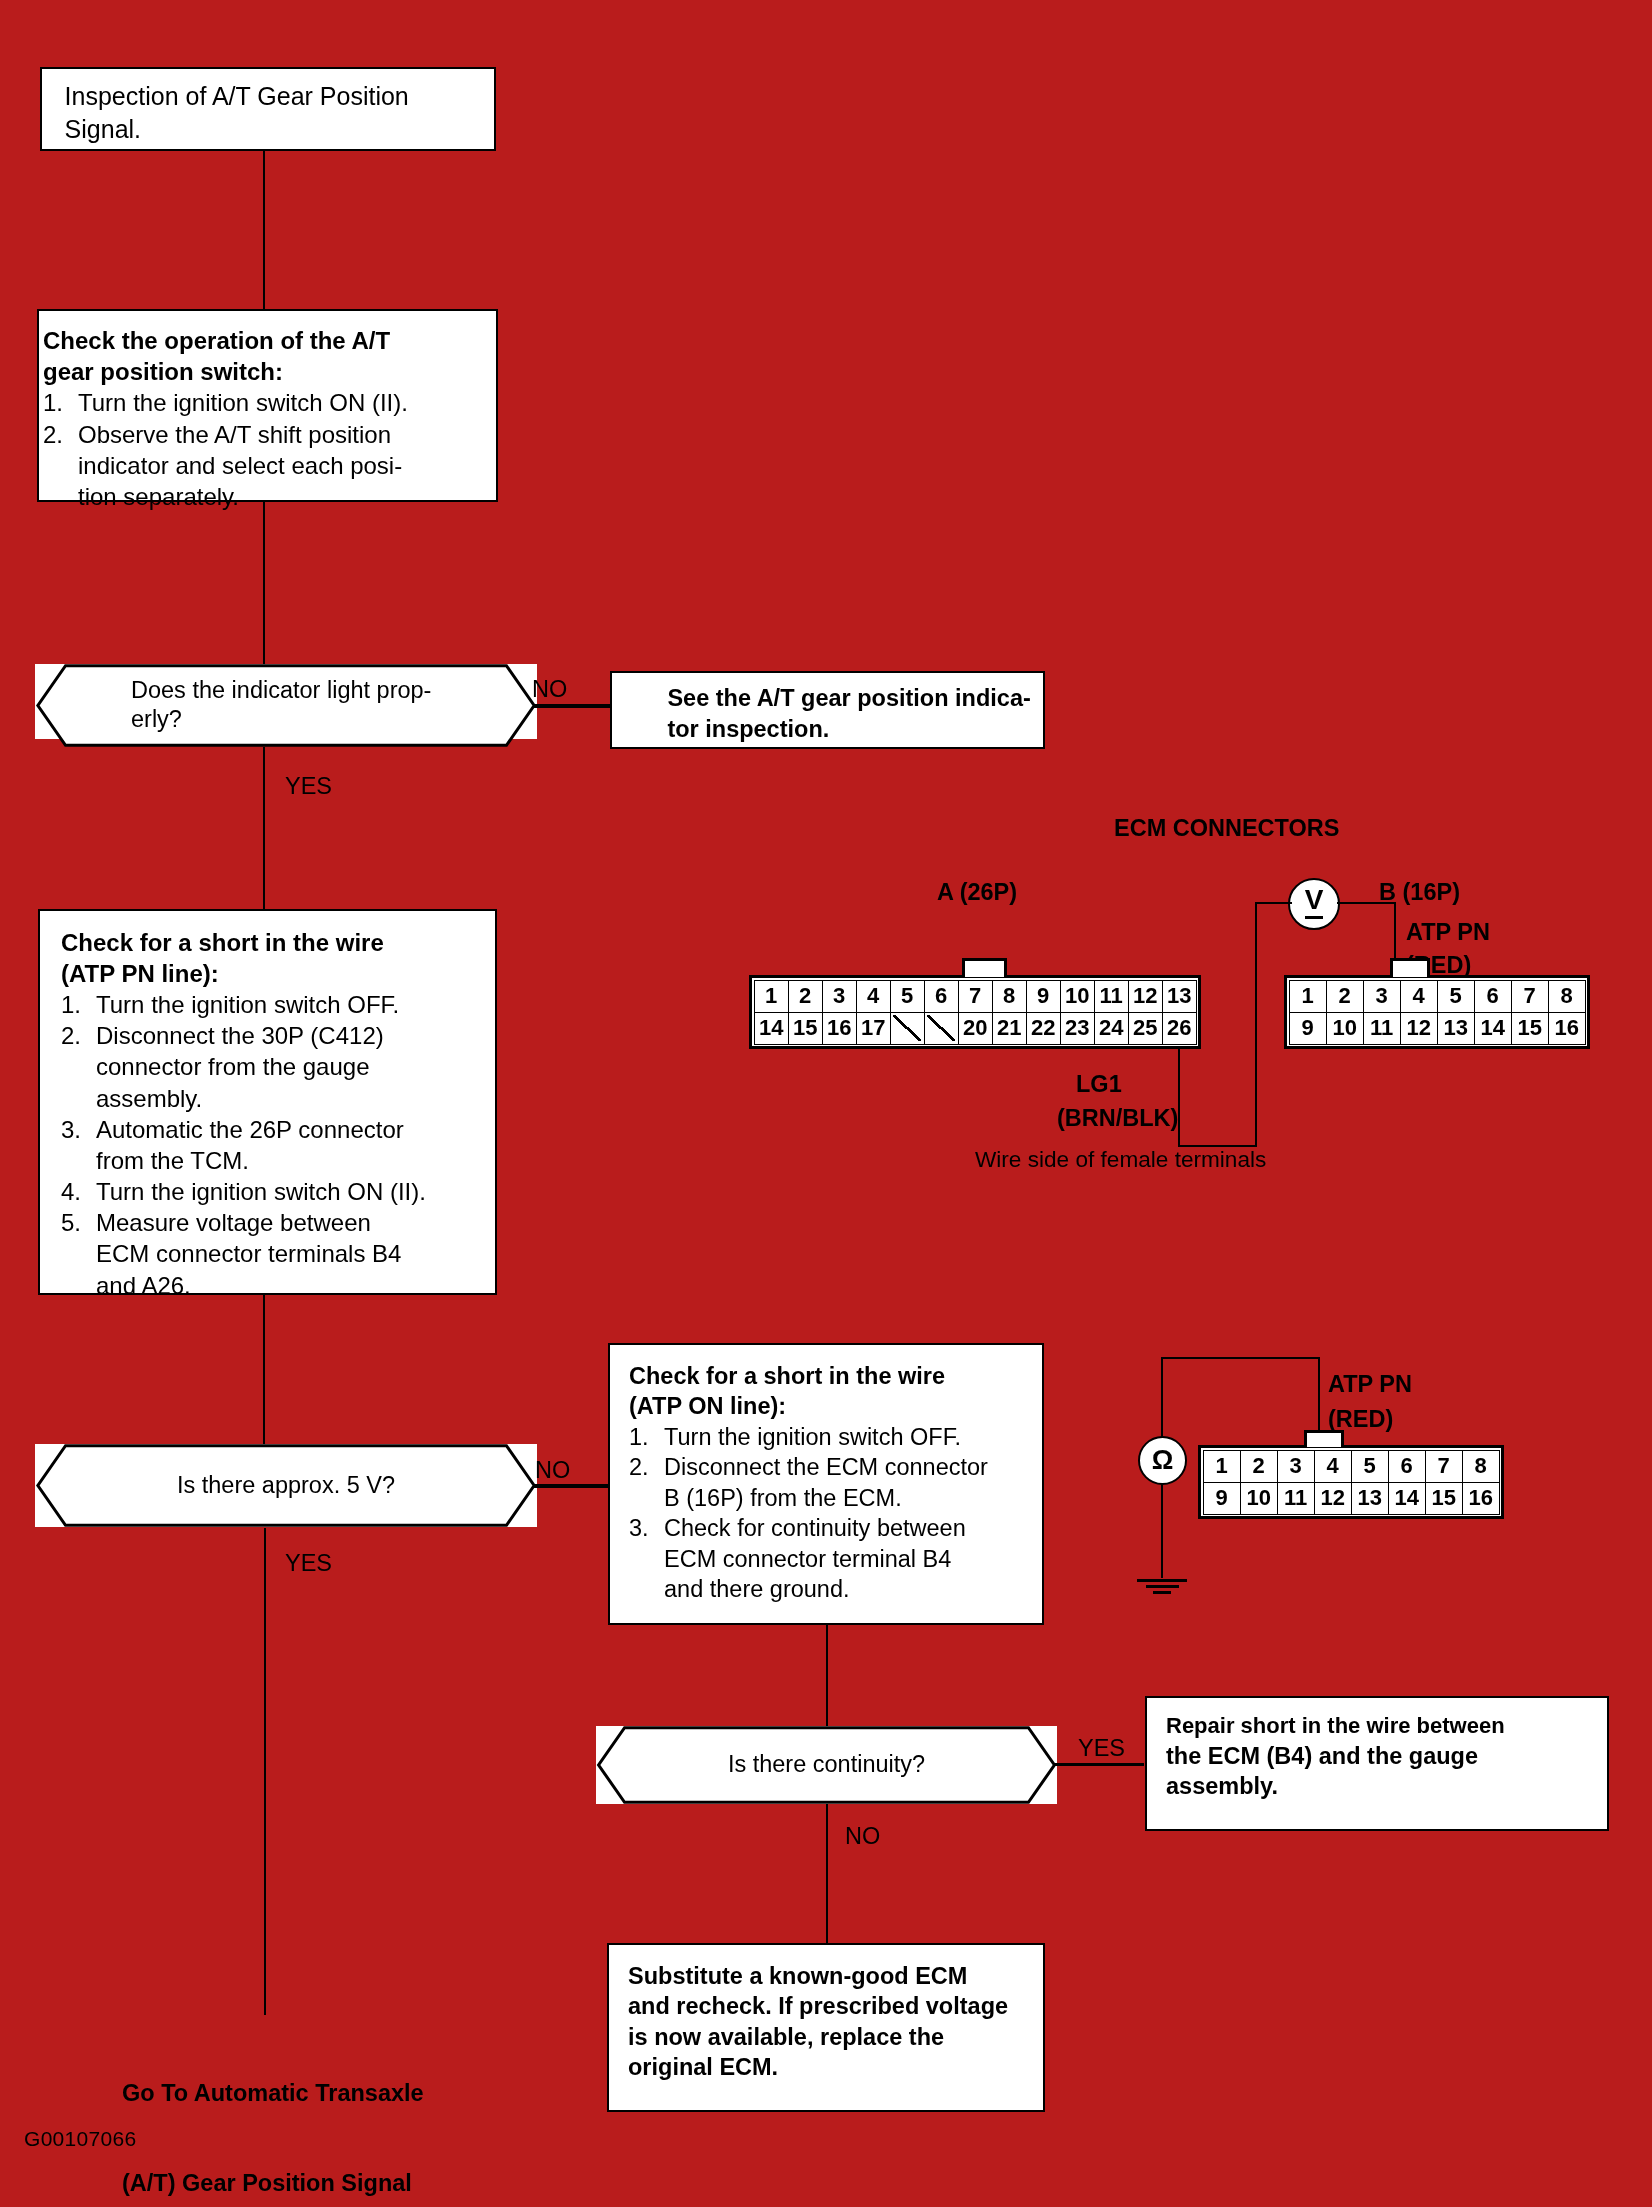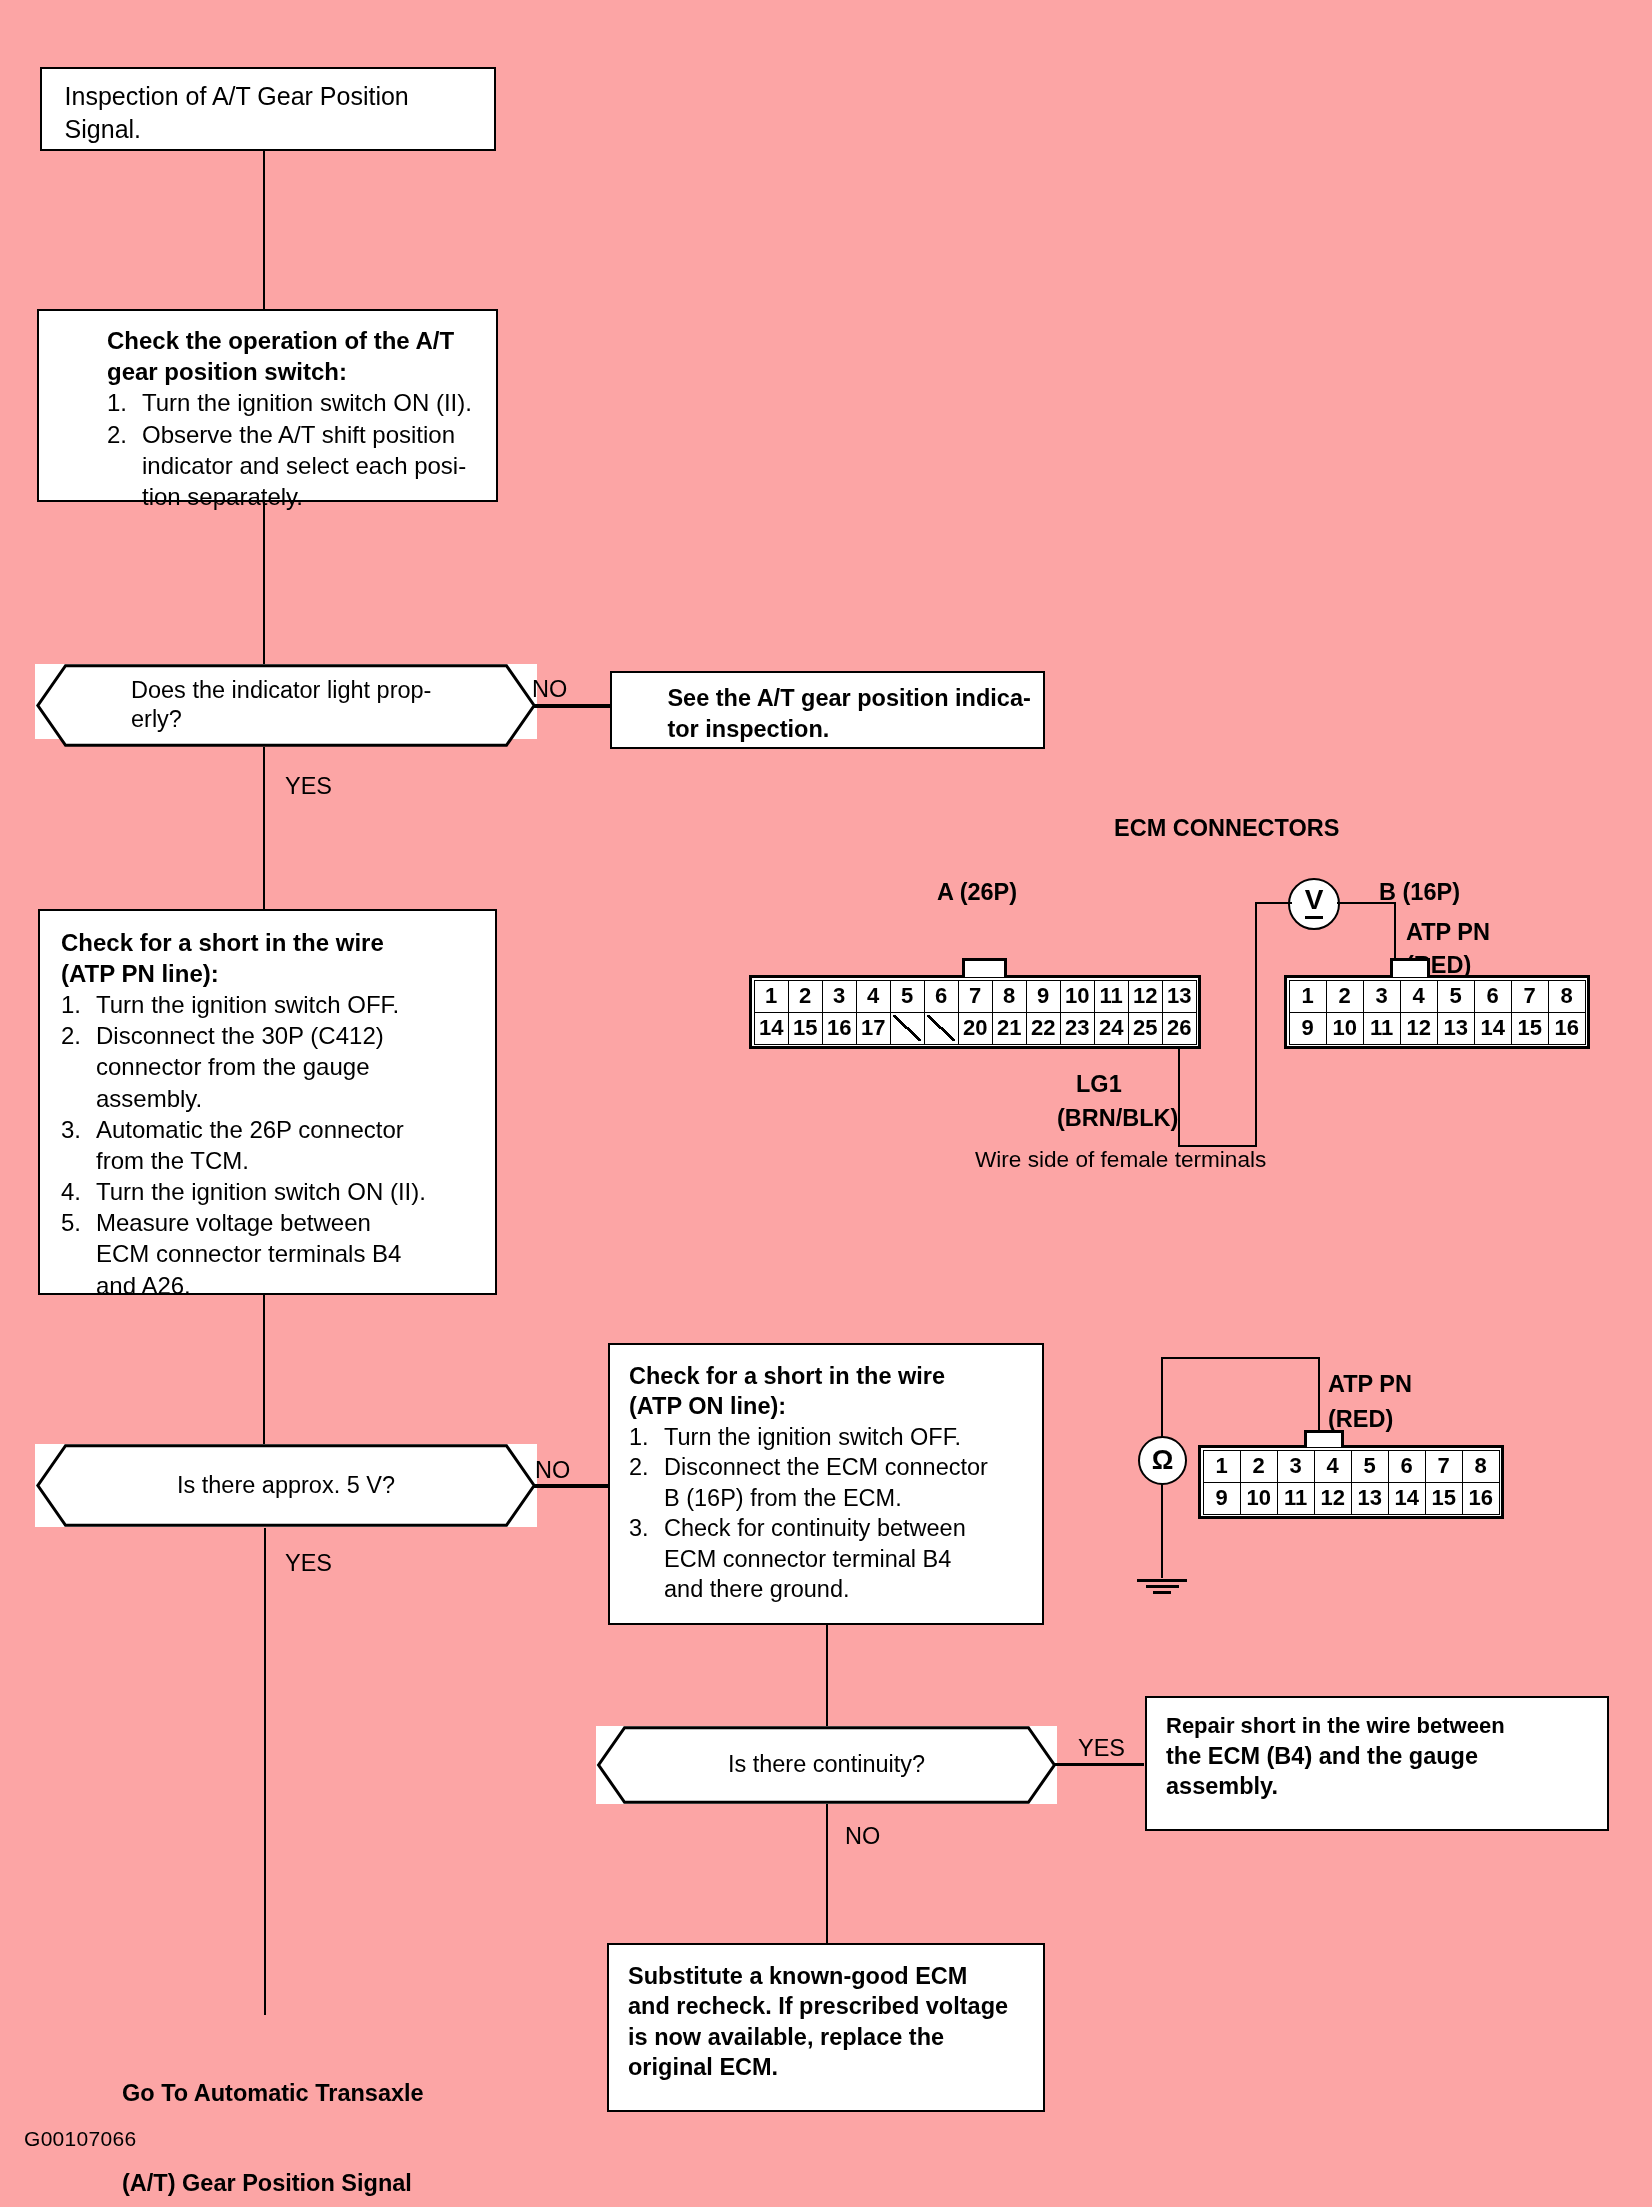--- a/index.html
+++ b/index.html
@@ -5,21 +5,21 @@
   html,body{margin:0;padding:0;background:#ffffff;}
   body{
     font-family:"Liberation Sans", sans-serif;
     color:#000;
     -webkit-font-smoothing:none;
   }
   #page{
     position:relative;
     width:1653px;
     height:2207px;
-    background:#fca5a5;
+    background:#b91c1c;
     overflow:hidden;
   }
 
   
   .box{
     position:absolute;
     border:2.6px solid #000;
     background:#fff;
     box-sizing:border-box;
   }
@@ -160,21 +160,21 @@
   <div class="box" style="left:40px; top:67px; width:456px; height:84px;">
     <div class="inner" style="padding-top:11.3px;">
       <div class="t plain" style="font-size:25px;">Inspection of A/T Gear Position</div>
       <div class="t plain" style="font-size:25px;">Signal.</div>
     </div>
   </div>
 
   <div class="thinv" style="left:263px; top:151px; height:158px;"></div>
 
   <div class="box" style="left:37px; top:309px; width:461px; height:193px;">
-    <div class="inner" style="padding:14px 12px 7px 37px;margin-left:31px;">
+    <div class="inner" style="padding:14px 12px 7px 4px;">
       <div class="t hdr" style="font-size:24px;">Check the operation of the A/T</div>
       <div class="t hdr" style="font-size:24px;">gear position switch:</div>
       <ol class="steps" style="font-size:24px;">
         <li>
             <span class="num">1.</span>
             <span><span>Turn the ignition switch ON (II).</span></span>
           </li>
         <li>
             <span class="num">2.</span>
             <span><span>Observe the A/T shift position</span><br><span>indicator and select each posi-</span><br><span>tion separately.</span></span>

